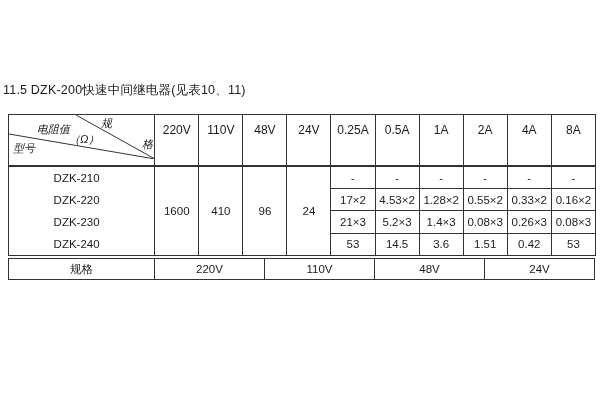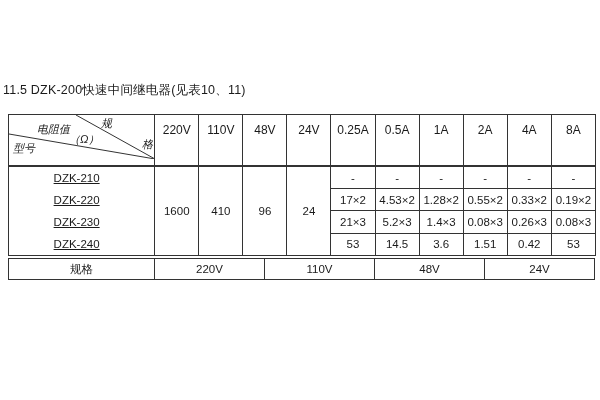--- a/index.html
+++ b/index.html
@@ -27,21 +27,21 @@
 
   .corner { position:relative; padding:0; }
   .corner svg { position:absolute; left:0; top:0; display:block; }
   .corner .cl { position:absolute; font-size:11px; line-height:12px; white-space:nowrap;font-style:italic; }
   .cl-spec1 { left:92px;  top:2px; }
   .cl-mid   { left:28px;  top:8px; }
   .cl-unit  { left:60px;  top:18px; }
   .cl-spec2 { left:133px; top:23px; }
   .cl-model { left:4px;   top:27px; }
 
-  .models-cell { vertical-align:top;text-decoration:underline; }
+  .models-cell { vertical-align:top; }
   .models-cell .m {
     height:22px; line-height:22px; text-align:center; font-size:11.5px;
     transform:translateX(-5px);
   }
 
   
   .t2 { position:absolute; left:8px; top:258px; width:478px; }
   .t2 col.c-label { width:146px; }
   .t2 col.c-val   { width:110px; }
   .t2 td { height:20px; font-size:11.5px; }
@@ -108,21 +108,21 @@
         <td>-</td>
         <td>-</td>
         <td>-</td>
       </tr>
       <tr class="body">
         <td>17×2</td>
         <td>4.53×2</td>
         <td>1.28×2</td>
         <td>0.55×2</td>
         <td>0.33×2</td>
-        <td>0.19×2</td>
+        <td>0.16×2</td>
       </tr>
       <tr class="body">
         <td>21×3</td>
         <td>5.2×3</td>
         <td>1.4×3</td>
         <td>0.08×3</td>
         <td>0.26×3</td>
         <td>0.08×3</td>
       </tr>
       <tr class="body">

